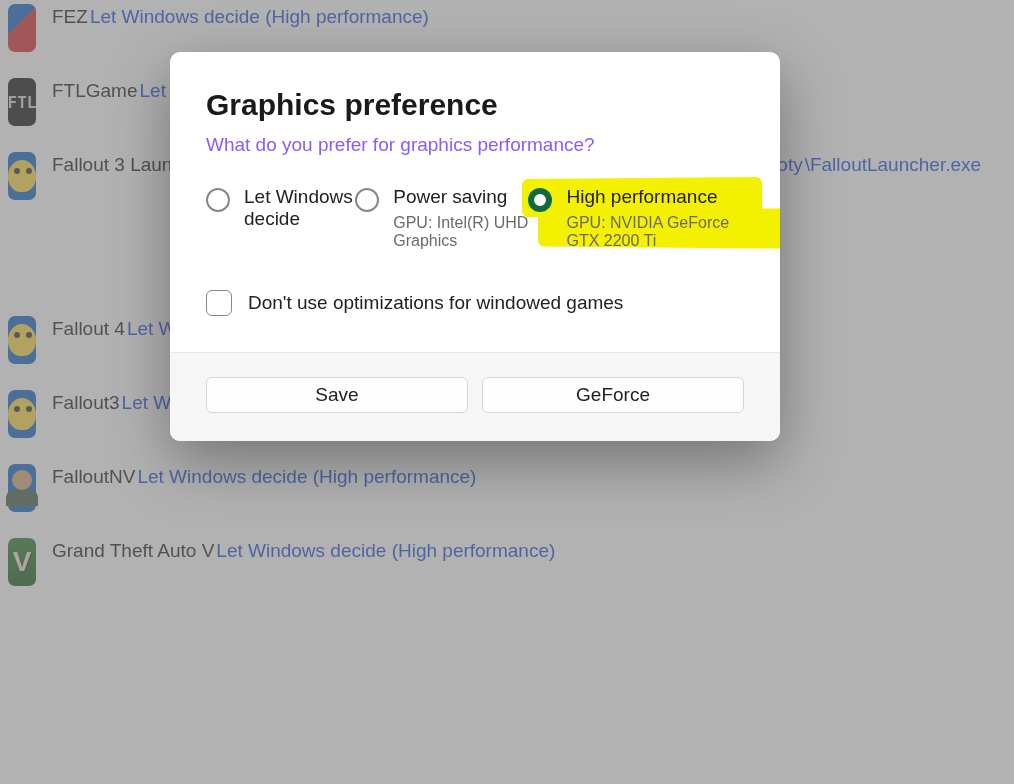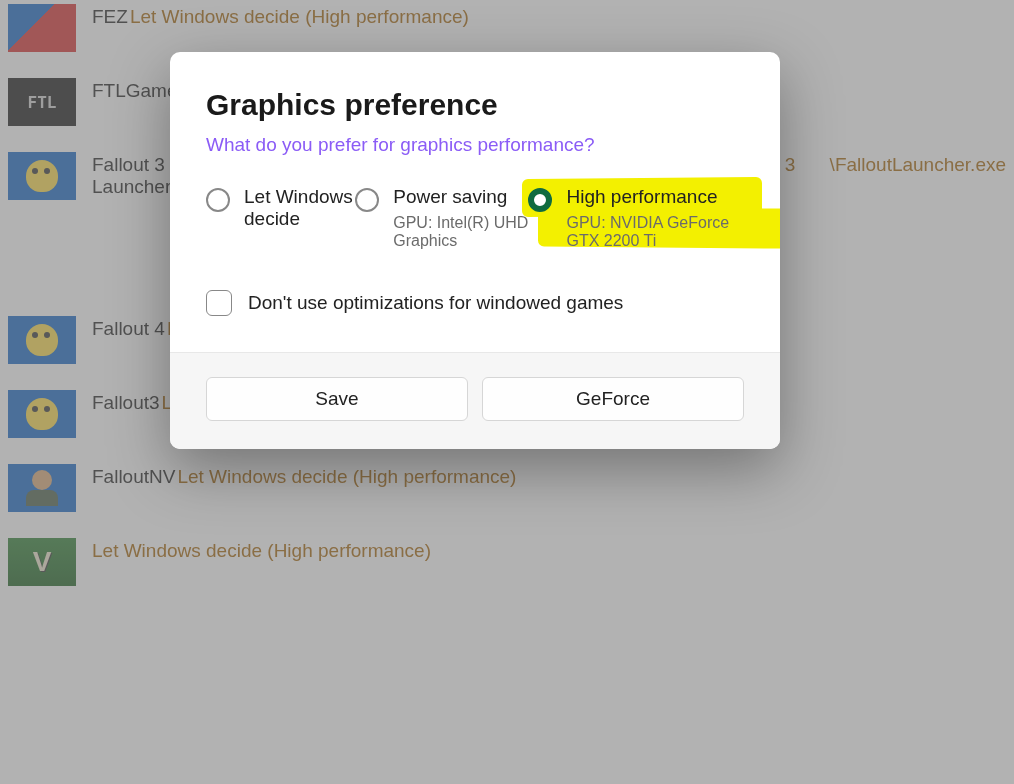--- a/index.html
+++ b/index.html
@@ -21,29 +21,30 @@
       height: 100%;
     }
     .app-item {
       display: flex;
       align-items: flex-start;
       padding: 4px 8px;
       gap: 16px;
       margin-bottom: 18px;
     }
     .app-icon {
-      width: 68px;
+      width: 28px;
       height: 48px;
       flex-shrink: 0;
       display: flex;
       align-items: center;
       justify-content: center;
       font-size: 10px;
       color: white;
       font-weight: bold;
+      border-radius: 7px;
     }
     .app-icon.fez {
       background: linear-gradient(135deg, #1565c0 0%, #1565c0 40%, #d32f2f 40%, #d32f2f 100%);
     }
     .app-icon.ftl {
       background: #1a1a1a;
       color: #ccc;
       font-size: 16px;
       font-family: monospace;
     }
@@ -111,21 +112,21 @@
       gap: 2px;
       padding-top: 2px;
     }
     .app-name {
       font-size: 19px;
       color: #222;
       font-weight: 400;
     }
     .app-sub {
       font-size: 19px;
-      color: #a16207;
+      color: #1d4ed8;
     }
     .dim-overlay {
       position: absolute;
       inset: 0;
       background: rgba(120,120,120,0.55);
       pointer-events: none;
     }
     .dialog {
       position: absolute;
       top: 52px;
@@ -237,21 +238,21 @@
     }
     .dialog-footer {
       display: flex;
       gap: 14px;
       padding: 24px 36px 28px 36px;
       background: #f6f6f6;
       border-top: 1px solid #e8e8e8;
     }
     .dlg-btn {
       flex: 1;
-      height: 44px;
+      height: 36px;
       background: #fefefe;
       border: 1px solid #d6d6d6;
       border-radius: 6px;
       font-size: 19px;
       color: #222;
       cursor: pointer;
       font-family: inherit;
     }
     .gta-v {
       font-family: 'Arial Black', sans-serif;
@@ -325,20 +326,21 @@
       <div class="app-name">FalloutNV</div>
       <div class="app-sub">Let Windows decide (High performance)</div>
     </div>
   </div>
 
   <div class="app-item">
     <div class="app-icon gta">
         <span class="gta-v">V</span>
       </div>
     <div class="app-info">
+      <div class="app-name">Grand Theft Auto V</div>
       <div class="app-sub">Let Windows decide (High performance)</div>
     </div>
   </div>
 
 </div>
 
 <div class="dim-overlay"></div>
 
 <div class="dialog">
   <div class="dialog-body">

